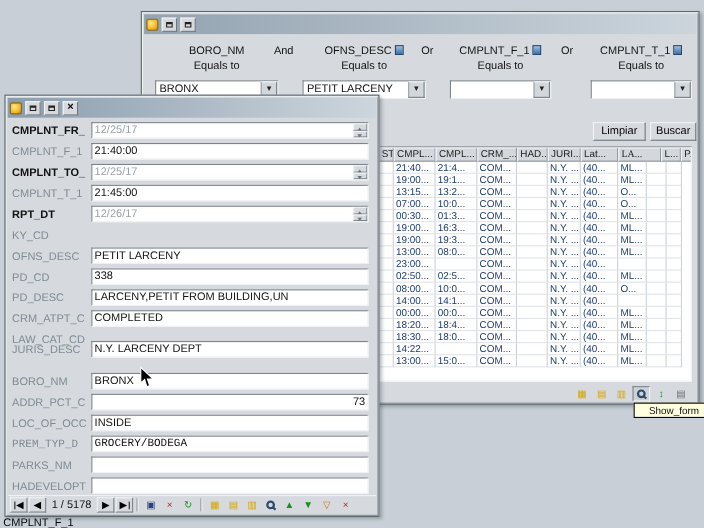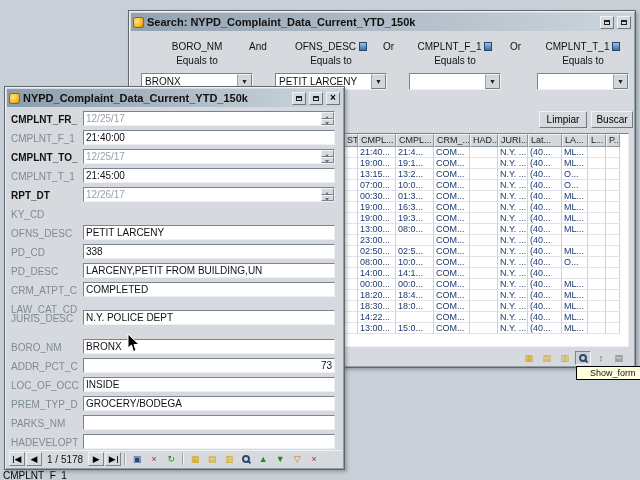--- a/index.html
+++ b/index.html
@@ -107,21 +107,20 @@
     font-size:9px; line-height:12px; padding:0 13px; z-index:9; }
   .status-text { position:absolute; left:3px; top:470px; font-size:10px; color:#000; }
   .cursor { position:absolute; left:127px; top:333px; z-index:20; }
 </style>
 </head>
 <body>
 
 <section class="window search-window">
   <div class="titlebar">
     <span class="win-icon"></span>
-    <span class="title">Search: NYPD_Complaint_Data_Current_YTD_150k</span>
     <button class="win-btn">
         <i class="sq"></i>
       </button>
     <button class="win-btn">
         <i class="sq"></i>
       </button>
   </div>
 
   <div class="crit c0">
     <span class="fname">BORO_NM</span>
@@ -166,21 +165,21 @@
   <div class="grid-panel">
     <div class="grid">
         <div class="grid-row header">
           <div class="gcell hcell" style="width: 14px;">ST</div>
           <div class="gcell hcell" style="width: 38px;">CMPL...</div>
           <div class="gcell hcell" style="width: 38px;">CMPL...</div>
           <div class="gcell hcell" style="width: 36px;">CRM_...</div>
           <div class="gcell hcell" style="width: 28px;">HAD...</div>
           <div class="gcell hcell" style="width: 30px;">JURI...</div>
           <div class="gcell hcell" style="width: 34px;">Lat...</div>
-          <div class="gcell hcell" style="width: 26px;">LA...</div>
+          <div class="gcell hcell" style="width: 39px; font-family: Liberation Serif, serif;">LA...</div>
           <div class="gcell hcell" style="width: 18px;">L...</div>
           <div class="gcell hcell" style="width: 14px;">P...</div>
         </div>
         <div class="grid-row">
           <div class="gcell" style="width: 14px;"></div>
           <div class="gcell" style="width: 38px;">21:40...</div>
           <div class="gcell" style="width: 38px;">21:4...</div>
           <div class="gcell" style="width: 36px;">COM...</div>
           <div class="gcell" style="width: 28px;"></div>
           <div class="gcell" style="width: 30px;">N.Y. ...</div>
@@ -402,21 +401,20 @@
       </button>
     <button class="tbtn">
         <span class="glyph c-gray">▤</span>
       </button>
   </div>
 </section>
 
 <section class="window form-window">
   <div class="titlebar">
     <span class="win-icon"></span>
-    <span class="title">NYPD_Complaint_Data_Current_YTD_150k</span>
     <button class="win-btn">
         <i class="sq"></i>
       </button>
     <button class="win-btn">
         <i class="sq"></i>
       </button>
     <button class="win-btn">×</button>
   </div>
 
   <div>
@@ -505,21 +503,21 @@
     </div>
   </div>
 
   <div class="frow" style="top: 214px;">
     <label class="flabel">LAW_CAT_CD</label>
   </div>
 
   <div class="frow" style="top: 223px;">
     <label class="flabel">JURIS_DESC</label>
     <div class="finput">
-      <span class="fval">N.Y. POLICE DEPT</span>
+      <span class="fval">N.Y. LARCENY DEPT</span>
       
     </div>
   </div>
 
   <div class="frow" style="top: 252px;">
     <label class="flabel">BORO_NM</label>
     <div class="finput">
       <span class="fval">BRONX</span>
       
     </div>
@@ -534,21 +532,21 @@
   </div>
 
   <div class="frow" style="top: 290px;">
     <label class="flabel">LOC_OF_OCC</label>
     <div class="finput">
       <span class="fval">INSIDE</span>
       
     </div>
   </div>
 
-  <div class="frow" style="top: 309px;">
+  <div class="frow" style="top: 309px; font-family: Liberation Mono, monospace;">
     <label class="flabel">PREM_TYP_D</label>
     <div class="finput">
       <span class="fval">GROCERY/BODEGA</span>
       
     </div>
   </div>
 
   <div class="frow" style="top: 328px;">
     <label class="flabel">PARKS_NM</label>
     <div class="finput">

